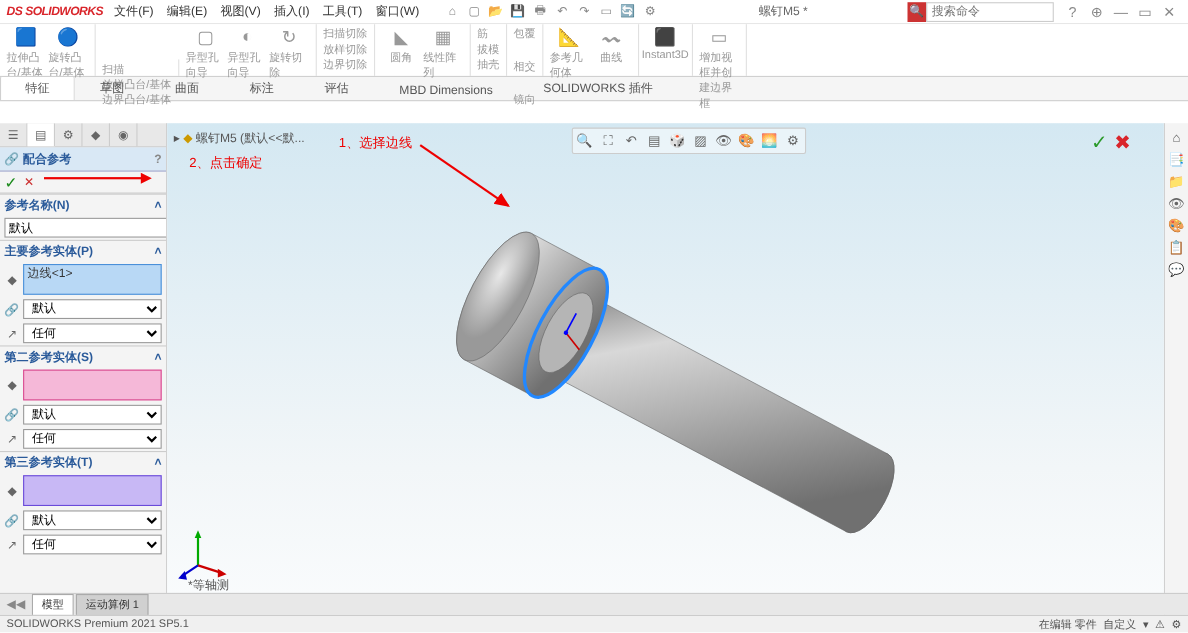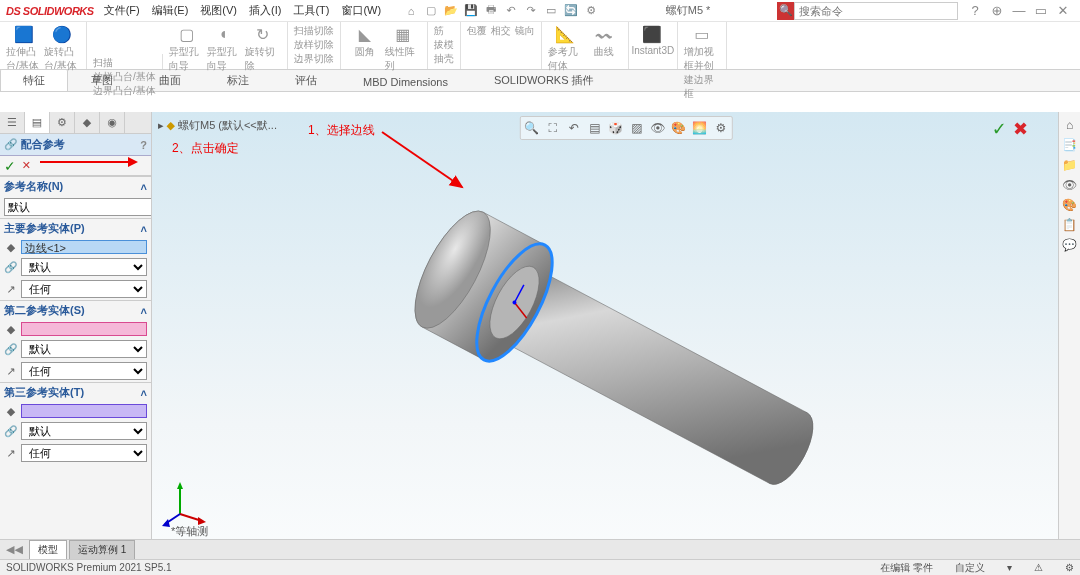--- a/index.html
+++ b/index.html
@@ -3,21 +3,21 @@
 <meta charset="utf-8">
 <style>
 * { margin:0; padding:0; box-sizing:border-box; font-family:"Microsoft YaHei","Segoe UI",sans-serif; }
 body { width:1080px; height:575px; overflow:hidden; background:#fff; font-size:11px; color:#333; position:relative; }
 .topbar { height:22px; background:#fff; border-bottom:1px solid #e5e5e5; display:flex; align-items:center; padding:0 6px; }
 .logo { color:#d9252b; font-weight:bold; font-style:italic; font-size:11px; margin-right:10px; letter-spacing:-0.5px; }
 .logo .ds { color:#d9252b; font-style:italic; font-weight:900; }
 .menu-item { margin-right:12px; cursor:pointer; color:#333; }
 .titlebar-center { flex:1; text-align:center; color:#666; }
 .search-wrap { display:flex; align-items:center; margin-right:6px; }
-.search-wrap input { width:164px; height:18px; border:1px solid #ccc; padding:4px 4px; font-size:11px; }
+.search-wrap input { width:116px; height:18px; border:1px solid #ccc; padding:4px 4px; font-size:11px; }
 .search-wrap .mag { background:#c33; color:#fff; width:18px; height:18px; display:inline-flex; align-items:center; justify-content:center; margin-right:-1px; }
 .win-btn { width:22px; text-align:center; color:#888; cursor:pointer; font-size:13px; }
 .qat { height:20px; display:flex; align-items:center; padding-left:290px; gap:4px; }
 .qat span { width:16px; height:16px; display:inline-flex; align-items:center; justify-content:center; color:#888; cursor:pointer; }
 .ribbon { height:48px; background:#fff; border-bottom:1px solid #d0d0d0; display:flex; }
 .ribbon-grp { border-right:1px solid #e0e0e0; padding:2px 6px; display:flex; gap:2px; align-items:flex-start; }
 .rbtn { display:flex; flex-direction:column; align-items:center; width:36px; font-size:10px; color:#999; cursor:pointer; gap:1px;}
 .rbtn .icn { width:20px; height:20px; display:flex; align-items:center; justify-content:center; font-size:16px;}
 .rbtn.sm { width:auto; flex-direction:row; height:14px; }
 .tabstrip { height:22px; background:#f5f5f5; border-bottom:1px solid #d0d0d0; display:flex; align-items:flex-end; }
@@ -33,38 +33,38 @@
 .ok-cancel { height:20px; display:flex; align-items:center; padding:0 4px; gap:6px; border-bottom:1px solid #ccc;}
 .ok-cancel .ok { color:#1a8a1a; font-size:14px; cursor:pointer; }
 .arrow-anno { position:absolute; top:0; left:40px; width:110px; height:12px; }
 .arrow-anno::before { content:""; position:absolute; left:0; top:5px; width:90px; height:2px; background:#e00; }
 .arrow-anno::after { content:""; position:absolute; right:12px; top:1px; border-left:10px solid #e00; border-top:5px solid transparent; border-bottom:5px solid transparent;}
 .section-title { padding:2px 4px; color:#2a5a9a; font-weight:bold; border-top:1px solid #ccc; display:flex; align-items:center;}
 .section-title .caret { margin-left:auto; }
 .field-row { display:flex; align-items:center; padding:2px 4px; gap:3px; }
 .field-row input, .field-row select { flex:1; height:18px; border:1px solid #999; font-size:11px; padding:0 3px; background:#fff;}
 .field-row .smicn { width:14px; text-align:center; color:#666; }
-.sel-box { flex:1; height:14px; border:1px solid #4a90d9; background:#b8d8f5; font-size:11px; padding:0 3px;}
+.sel-box { flex:1; height:28px; border:1px solid #4a90d9; background:#b8d8f5; font-size:11px; padding:0 3px;}
 .sel-box.mag { border-color:#d94a90; background:#f5b8d8; }
 .sel-box.pur { border-color:#6a4ad9; background:#c8b8f5; }
 .viewport { flex:1; position:relative; background:linear-gradient(to bottom,#d4e8f2 0%, #f2f6f8 70%, #fafcfd 100%); overflow:hidden;}
 .view-toolbar { position:absolute; top:4px; left:50%; transform:translateX(-40%); display:flex; gap:3px; background:rgba(255,255,255,0.5); padding:2px; border:1px solid #ccc; border-radius:2px;}
 .view-toolbar span { width:18px; height:18px; display:inline-flex; align-items:center; justify-content:center; color:#666; cursor:pointer; font-size:12px;}
 .breadcrumb { position:absolute; top:6px; left:6px; font-size:11px; color:#555; display:flex; align-items:center; gap:3px;}
 .anno-red { position:absolute; color:#e00; font-size:12px; }
 .anno-arrow2 { position:absolute; top:15px; left:225px; }
 .triad { position:absolute; bottom:30px; left:8px; }
 .triad-lbl { position:absolute; bottom:20px; left:19px; color:#555; font-size:11px;}
 .right-rail { width:22px; background:#f4f4f4; border-left:1px solid #ccc; display:flex; flex-direction:column; align-items:center; gap:2px; padding-top:4px;}
 .right-rail span { width:18px; height:18px; display:flex; align-items:center; justify-content:center; cursor:pointer; color:#666; font-size:12px;}
 .bottom-tabs { position:absolute; bottom:16px; left:0; right:0; height:20px; background:#e8e8e8; border-top:1px solid #ccc; display:flex; align-items:center; padding-left:2px; gap:2px;}
 .btab { padding:2px 8px; background:#d0d0d0; border:1px solid #aaa; font-size:10px; cursor:pointer;}
 .btab.active { background:#fff; }
 .statusbar { position:absolute; bottom:0; left:0; right:0; height:16px; background:#f0f0f0; border-top:1px solid #ccc; display:flex; align-items:center; padding:0 6px; font-size:10px; color:#555;}
-.statusbar .r { margin-left:auto; display:flex; gap:22px; align-items:center;}
+.statusbar .r { margin-left:auto; display:flex; gap:6px; align-items:center;}
 .confirm-icons { position:absolute; top:6px; right:30px; display:flex; gap:6px; font-size:18px;}
 .confirm-icons .ok{color:#2a9a2a;}
 .confirm-icons .no{color:#d9252b;}
 </style>
 </head>
 <body>
 
 <div class="topbar">
   <span class="logo"><span class="ds">DS</span> <span>SOLIDWORKS</span></span>
   <span class="menu-item">文件(F)</span>
@@ -160,21 +160,21 @@
     <div class="rbtn sm">
         <span>筋</span>
       </div>
     <div class="rbtn sm">
         <span>拔模</span>
       </div>
     <div class="rbtn sm">
         <span>抽壳</span>
       </div>
   </div>
-  <div class="ribbon-grp" style="flex-direction:row; gap:4px;">
+  <div class="ribbon-grp" style="flex-direction:column; gap:16px;">
     <div class="rbtn sm">
         <span>包覆</span>
       </div>
     <div class="rbtn sm">
         <span>相交</span>
       </div>
     <div class="rbtn sm">
         <span>镜向</span>
       </div>
   </div>

